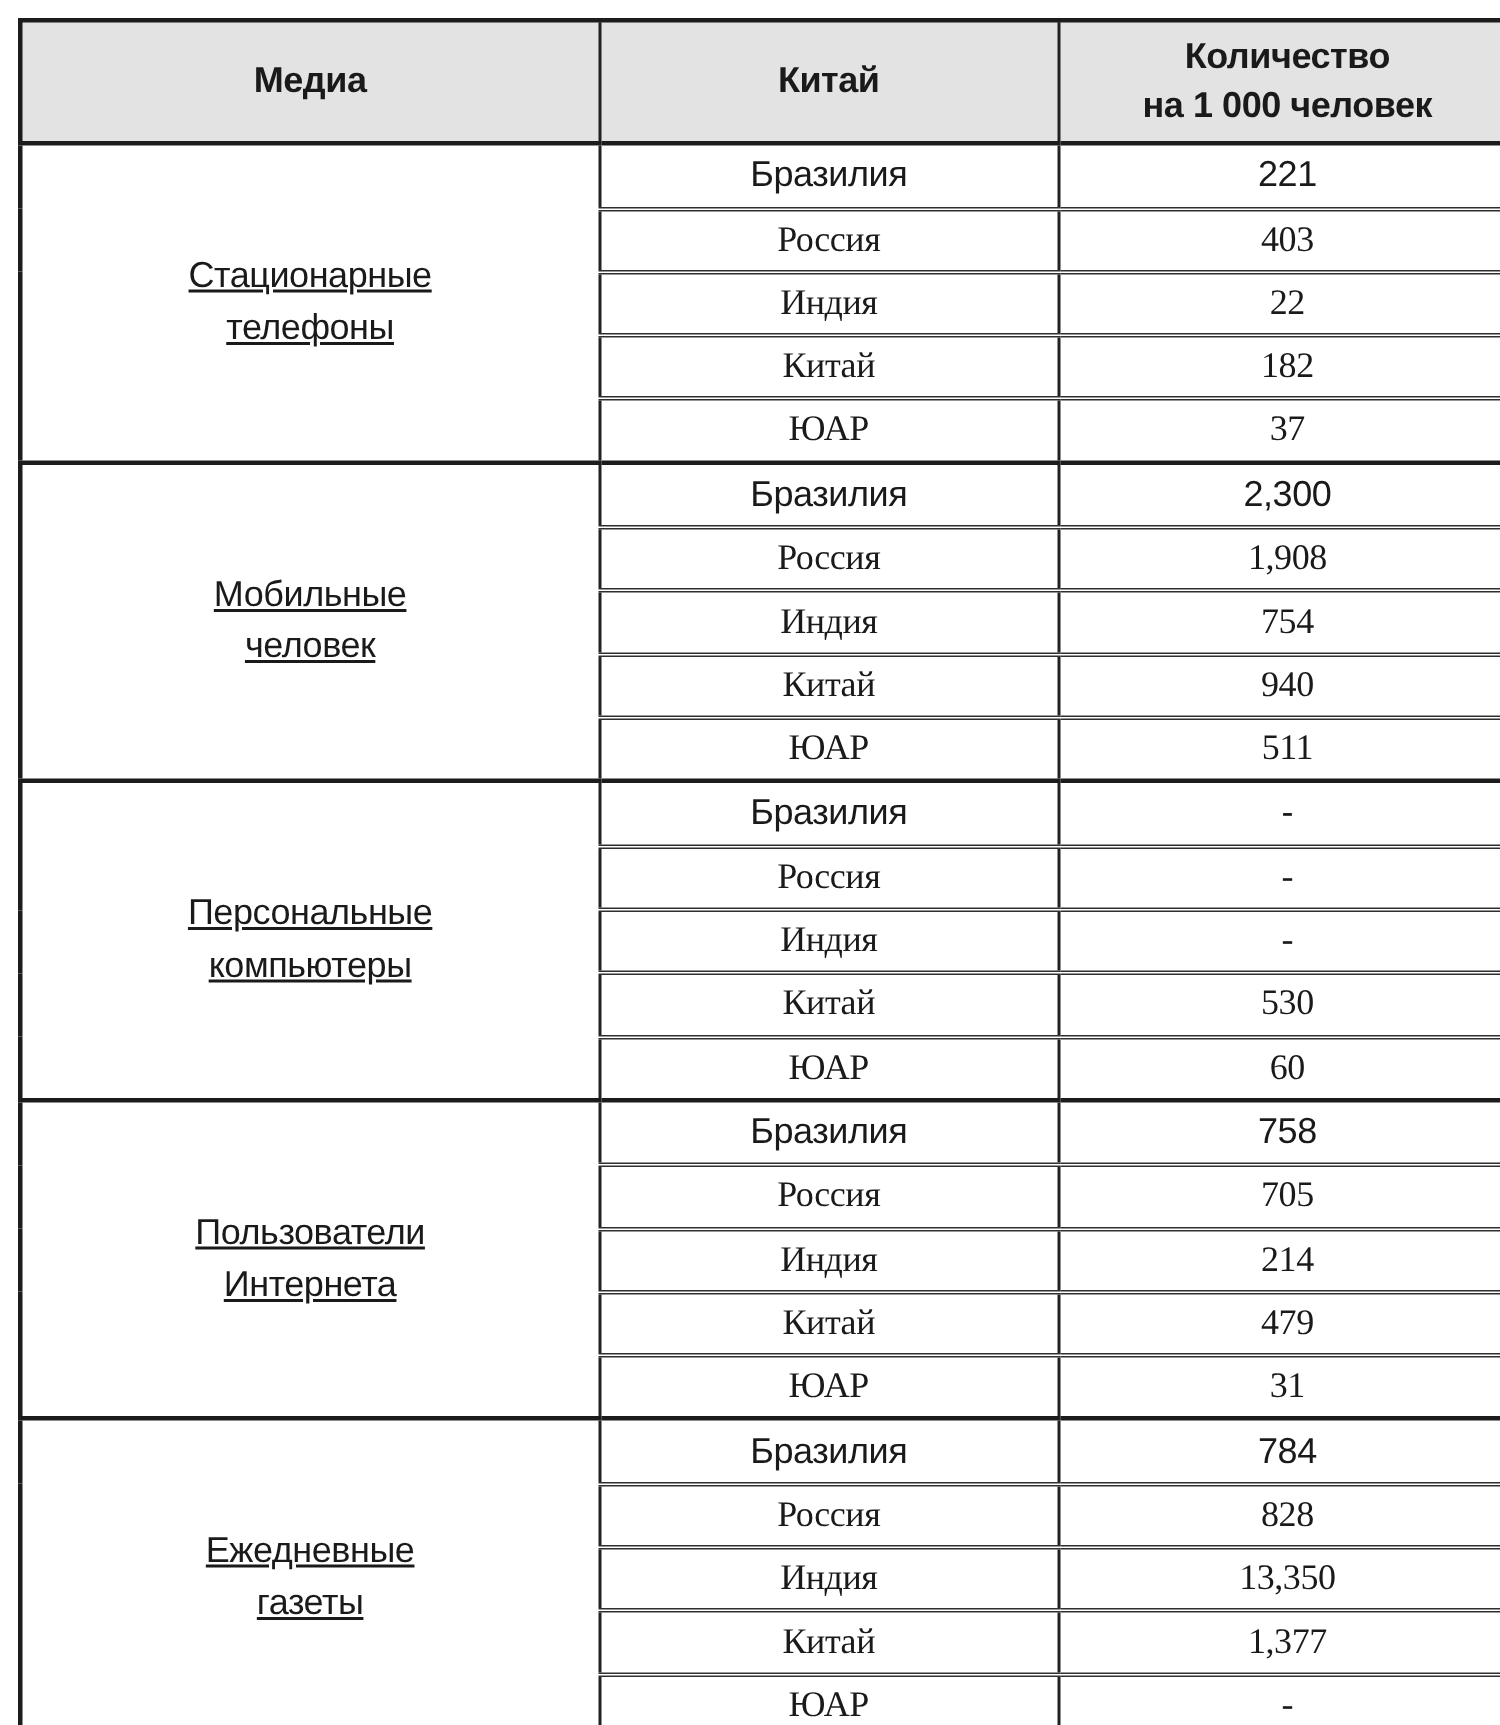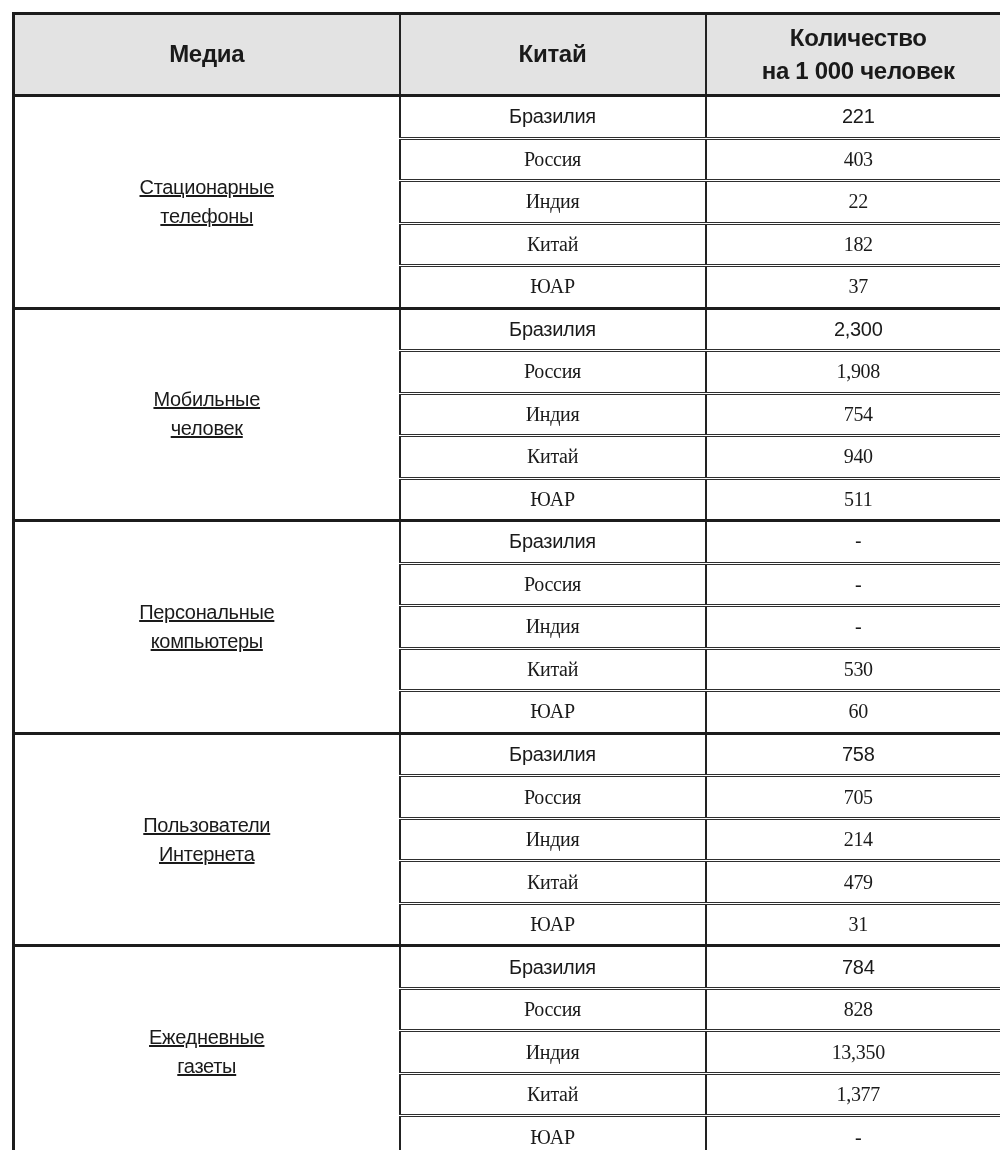--- a/index.html
+++ b/index.html
@@ -43,21 +43,21 @@
     white-space: pre-line;
     height: 82px;
   }
   
   th.col-country, td.col-country,
   th.col-value,  td.col-value {
     border-left: 2px solid #222222;
   }
   
   tbody td {
-    font-size: 20px;
+    font-size: 24px;
     letter-spacing: -0.3px;
     font-weight: 400;
   }
   
   td.media-cell {
     white-space: pre-line;
     line-height: 1.45;
     text-decoration: underline;
   }
   

